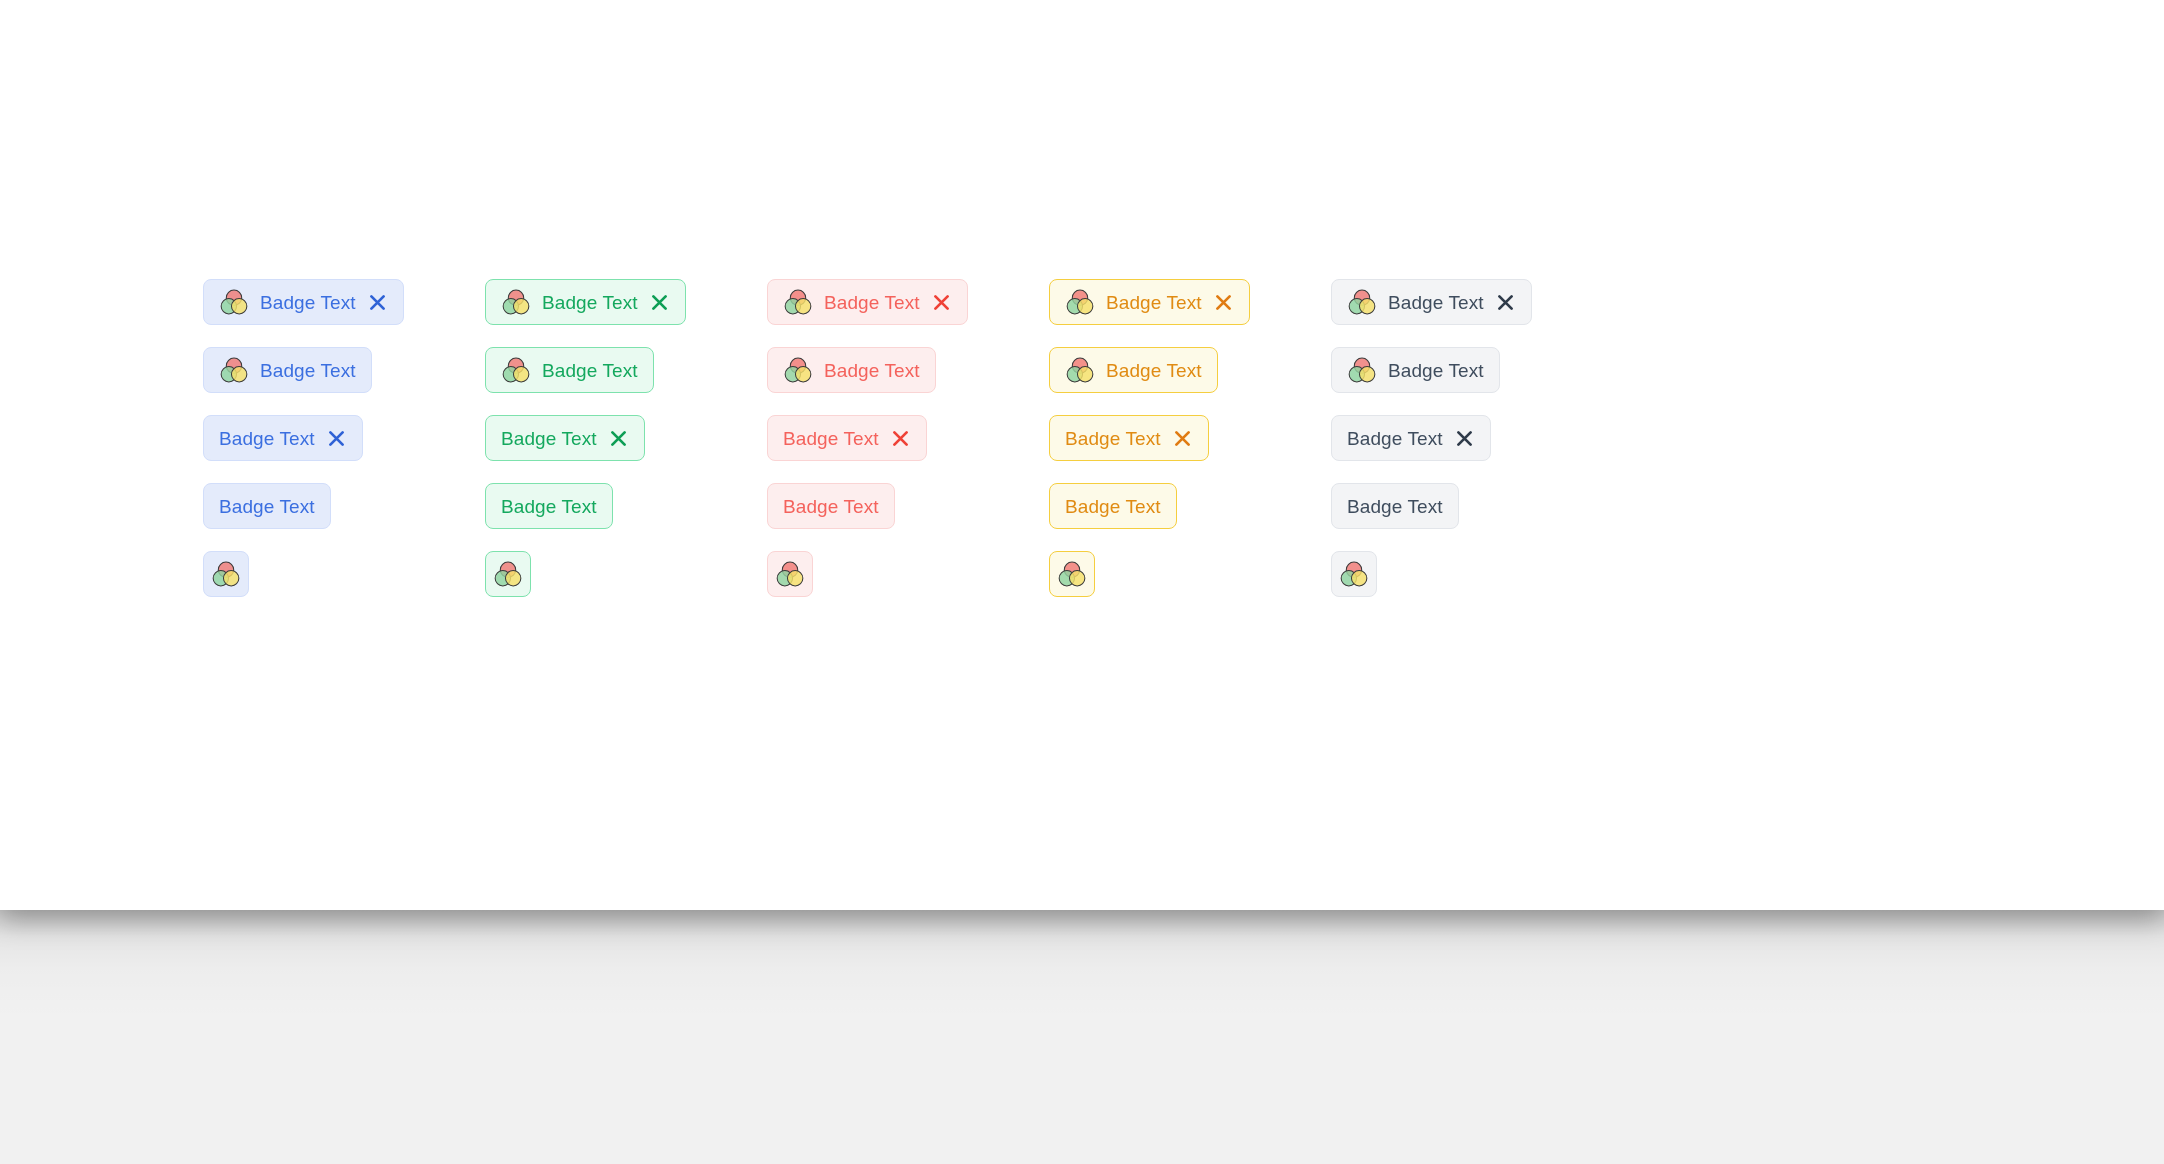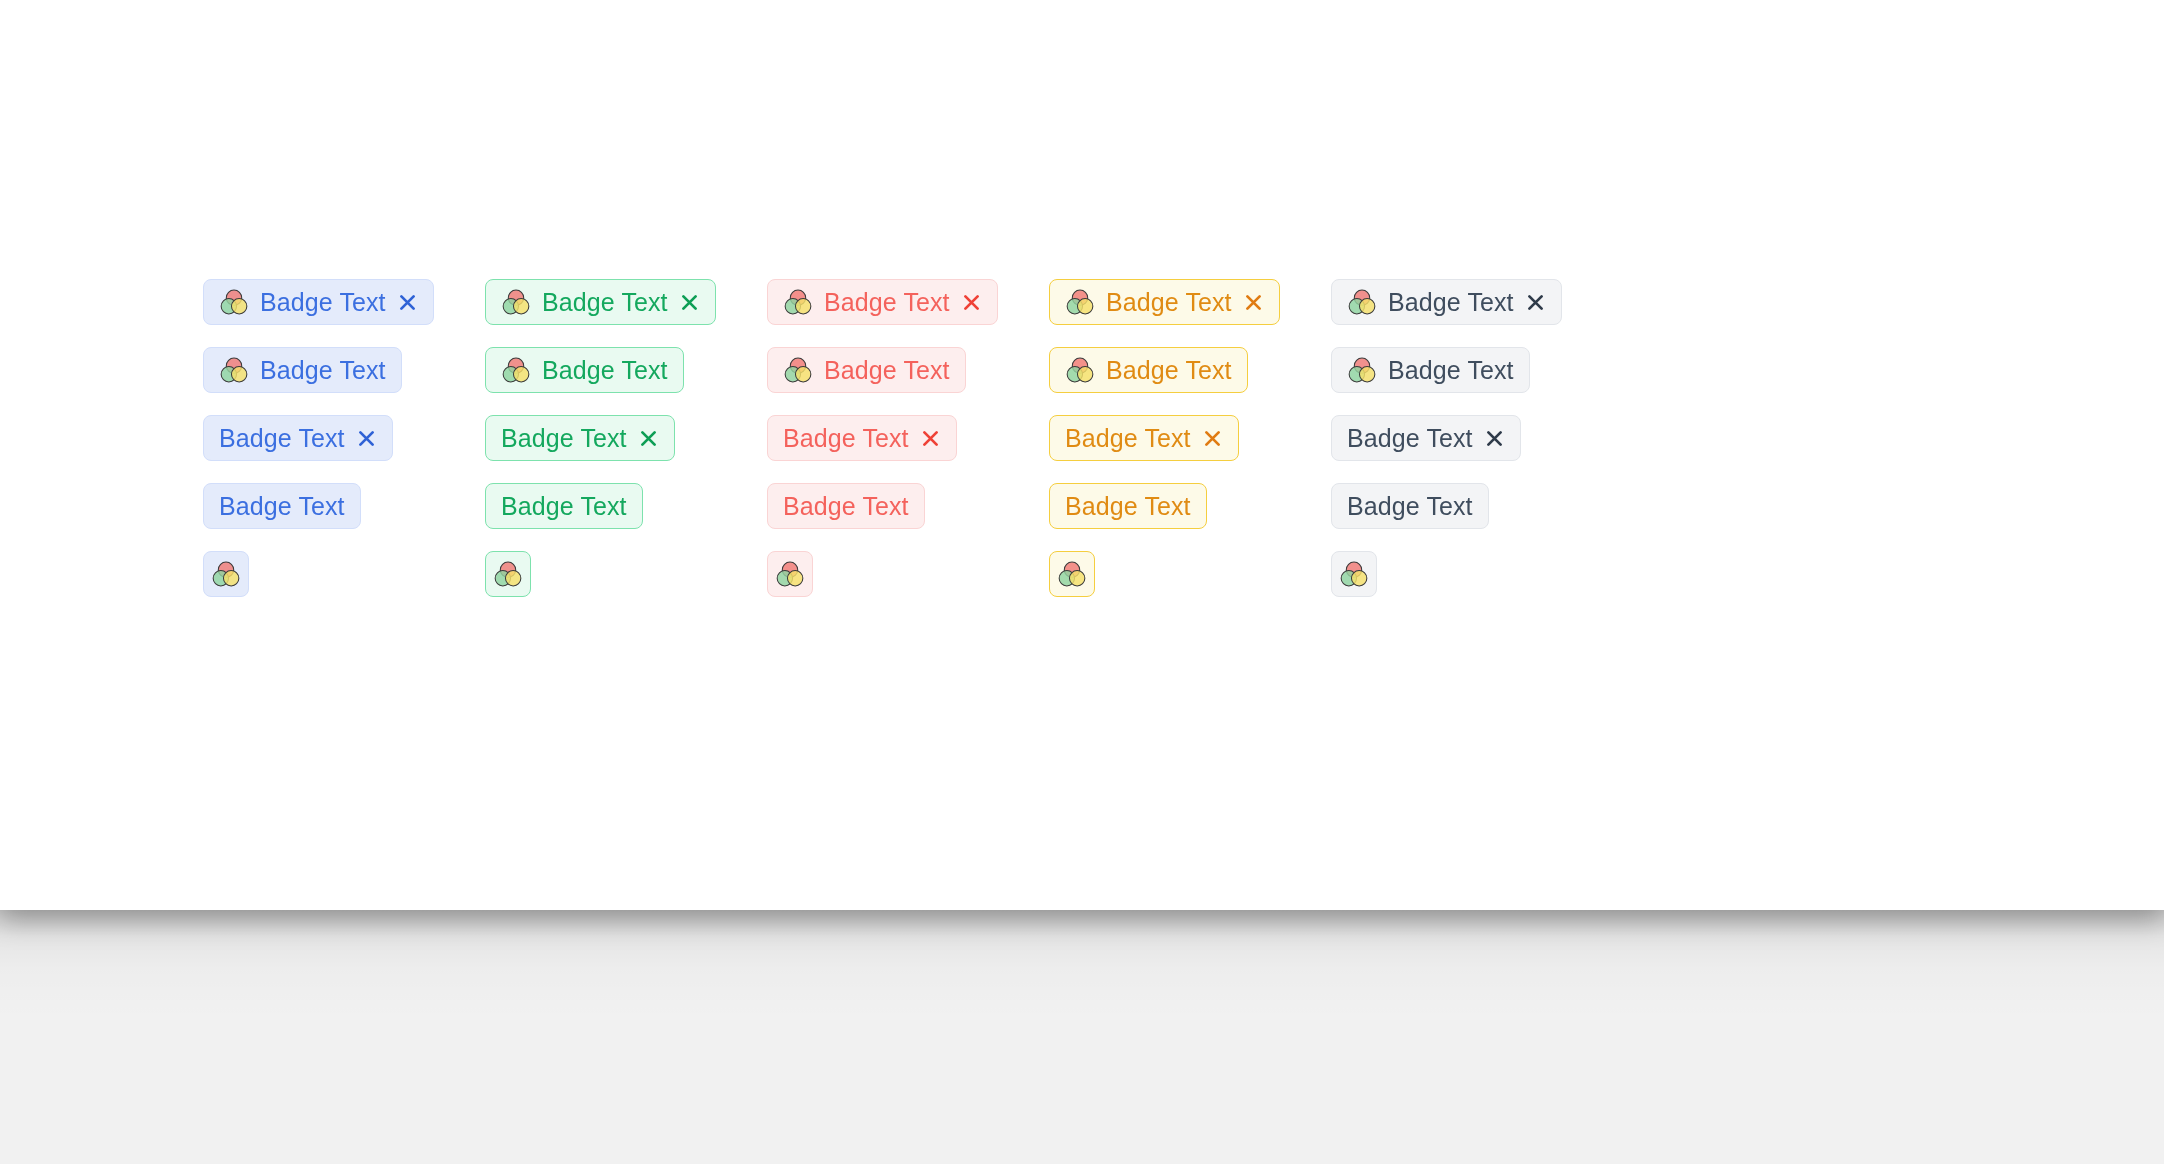--- a/index.html
+++ b/index.html
@@ -77,21 +77,21 @@
   }
 
   .badge.icon-only {
     padding: 0 9px;
     width: 46px;
     justify-content: center;
     gap: 0;
   }
 
   .badge-label {
-    font-size: 25px;
+    font-size: 19px;
     line-height: 1;
     letter-spacing: 0.1px;
   }
 
   
   .venn-icon {
     width: 30px;
     height: 30px;
     flex: 0 0 30px;
     display: block;

